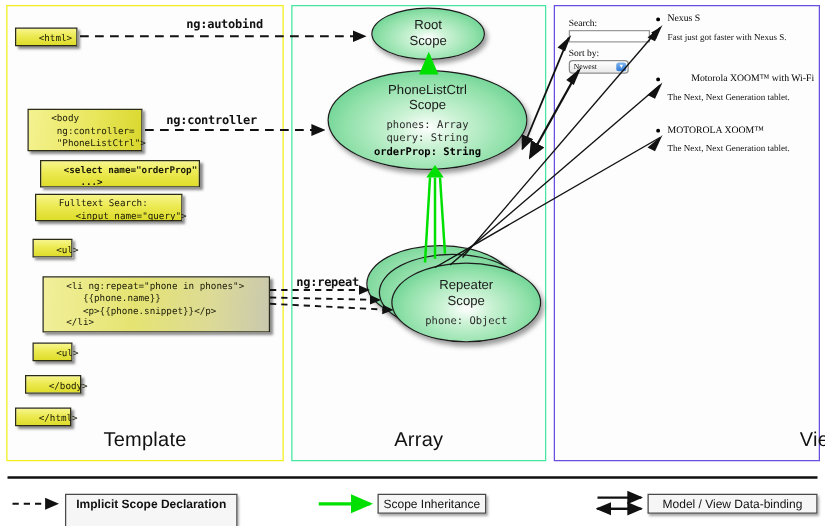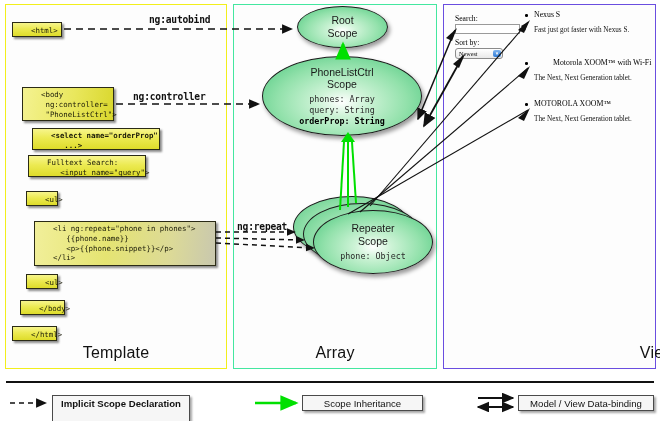--- a/index.html
+++ b/index.html
@@ -373,17 +373,17 @@
       <line x1="478" y1="398" x2="513" y2="398" stroke="#111" stroke-width="1.8" marker-end="url(#ah-black)"></line>
       <line x1="513" y1="407" x2="478" y2="407" stroke="#111" stroke-width="1.8" marker-end="url(#ah-black)"></line>
       <line x1="478" y1="407" x2="513" y2="407" stroke="#111" stroke-width="1.8" marker-end="url(#ah-black)"></line>
     </g>
   </svg>
 
   <div class="legend-rule"></div>
 
   <div class="legend-box" style="left:52px; top:395px; width:138px; height:32px;font-weight:bold;">Implicit Scope Declaration</div>
 
-  <div class="legend-box" style="left:302px; top:395px; width:121px; height:16px;">Scope Inheritance</div>
+  <div class="legend-box" style="left:302px; top:395px; width:87px; height:16px;">Scope Inheritance</div>
 
   <div class="legend-box" style="left:518px; top:395px; width:136px; height:16px;">Model / View Data-binding</div>
 
 </div>
 
 </body></html>

